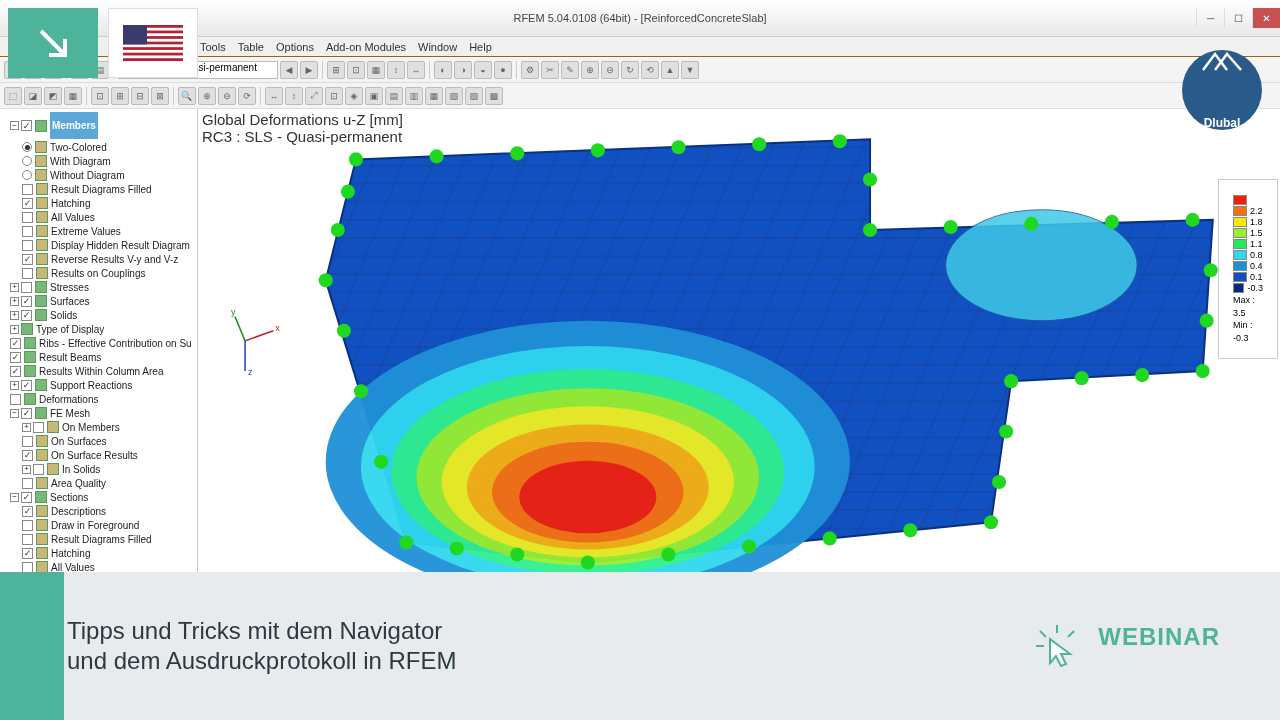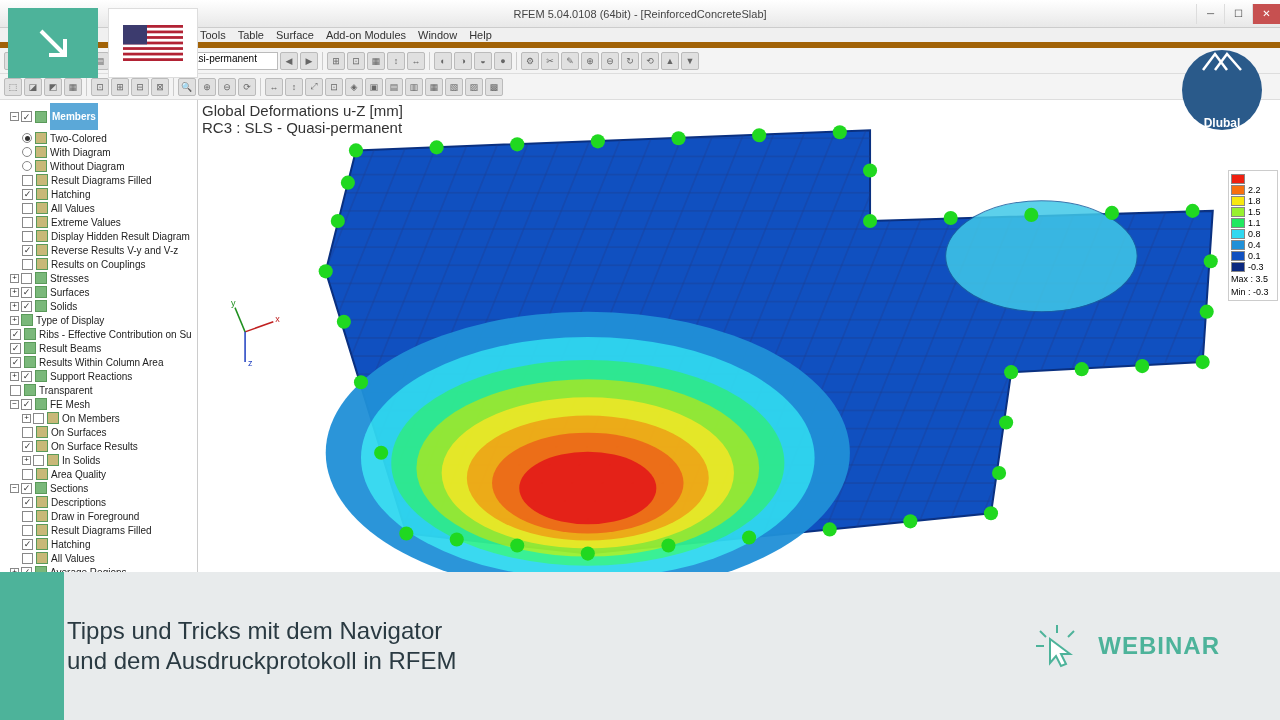--- a/index.html
+++ b/index.html
@@ -1,23 +1,23 @@
 <!DOCTYPE html>
 <html><head>
 <meta charset="utf-8">
 <style>
 *{margin:0;padding:0;box-sizing:border-box;font-family:"Segoe UI",Tahoma,sans-serif}
 body{width:1280px;height:720px;overflow:hidden;position:relative;background:#f5f5f5}
 .app{width:1280px;height:572px;background:#fff;position:relative}
-.titlebar{height:28px;background:linear-gradient(#fff,#e8e8e8);border-bottom:1px solid #ccc;display:flex;align-items:center;font-size:11px;color:#444;position:relative}
+.titlebar{height:37px;background:linear-gradient(#fff,#e8e8e8);border-bottom:1px solid #ccc;display:flex;align-items:center;font-size:11px;color:#444;position:relative}
 .titlebar-text{position:absolute;left:50%;transform:translateX(-50%)}
 .win-btns{position:absolute;right:0;display:flex}
 .win-btn{width:28px;height:20px;display:flex;align-items:center;justify-content:center;font-size:10px;border-left:1px solid #ddd}
 .win-close{background:#c75050;color:#fff}
-.menubar{height:20px;display:flex;align-items:center;padding-left:200px;gap:12px;font-size:11px;color:#333;background:#f0f0f0;border-bottom:6px solid #a16207}
+.menubar{height:20px;display:flex;align-items:center;padding-left:200px;gap:12px;font-size:11px;color:#333;background:#f0f0f0;border-bottom:1px solid #a16207}
 .menubar span{cursor:default}
 .toolbar{height:26px;background:#f4f4f4;border-bottom:1px solid #ddd;display:flex;align-items:center;padding:0 4px;gap:2px}
 .tb-ico{width:18px;height:18px;background:#e0e0e0;border:1px solid #bbb;border-radius:2px;font-size:9px;display:flex;align-items:center;justify-content:center;color:#666}
 .tb-sep{width:1px;height:18px;background:#ccc;margin:0 2px}
 .tb-select{height:18px;font-size:10px;border:1px solid #bbb;padding:0 4px;min-width:160px;background:#fff}
 .content{display:flex;height:504px}
 .navigator{width:198px;background:#fff;border-right:1px solid #ccc;overflow:hidden;font-size:10px;color:#222}
 .nav-header{background:#5ba8d8;color:#fff;padding:2px 4px;font-size:10px;font-weight:bold}
 .tree{padding:2px}
 .tree-item{display:flex;align-items:center;padding:1px 0;white-space:nowrap}
@@ -27,52 +27,52 @@
 .exp{width:9px;height:9px;border:1px solid #888;display:inline-flex;align-items:center;justify-content:center;font-size:8px;margin-right:2px;line-height:1}
 .chk{width:11px;height:11px;border:1px solid #888;margin-right:3px;display:inline-flex;align-items:center;justify-content:center;font-size:9px;background:#fff}
 .chk.on::after{content:"✓";color:#333}
 .rad{width:10px;height:10px;border:1px solid #888;border-radius:50%;margin-right:3px;display:inline-flex;align-items:center;justify-content:center}
 .rad.on::after{content:"";width:5px;height:5px;background:#333;border-radius:50%}
 .ico{width:12px;height:12px;margin-right:3px;background:#7ab87a;border:1px solid #5a9a5a}
 .ico.b{background:#c8b878}
 .viewport{flex:1;position:relative;background:#fff}
 .vp-label{position:absolute;top:2px;left:4px;font-size:15px;color:#333}
 .slab-svg{width:100%;height:100%}
-.legend{position:absolute;right:2px;top:70px;width:50px;background:#fff;border:1px solid #ccc;font-size:9px;padding:2px}
+.legend{position:absolute;right:2px;top:70px;width:60px;background:#fff;border:1px solid #ccc;font-size:9px;padding:14px}
 .legend-row{display:flex;align-items:center;margin:1px 0}
 .legend-sw{width:14px;height:10px;margin-right:3px;border:1px solid #888}
 .legend-stats{font-size:9px;line-height:1.4}
 .overlay-tl{position:absolute;top:8px;left:8px;width:90px;height:70px;background:#4db39a;display:flex;align-items:center;justify-content:center}
 .overlay-tl svg{width:40px;height:40px}
 .overlay-flag{position:absolute;top:8px;left:108px;width:90px;height:70px;background:#fff;border:1px solid #ddd;display:flex;align-items:center;justify-content:center}
 .dlubal-logo{position:absolute;top:50px;right:18px;width:80px;height:80px;border-radius:50%;background:#2a5a8a;display:flex;flex-direction:column;align-items:center;justify-content:space-between;color:#fff;font-size:12px;font-weight:bold}
 .bottom-banner{position:absolute;top:572px;left:0;width:1280px;height:148px;background:#e8ebec;display:flex;align-items:center}
 .bottom-accent{position:absolute;left:0;top:0;width:64px;height:148px;background:#4db39a}
 .banner-title{margin-left:67px;font-size:24px;font-weight:400;color:#2a3a42;line-height:1.25;max-width:700px}
-.banner-right{position:absolute;right:60px;display:flex;align-items:center;gap:18px;color:#4db39a}
+.banner-right{position:absolute;right:60px;display:flex;gap:18px;color:#4db39a}
 .webinar-label{font-size:24px;font-weight:bold;letter-spacing:1px}
 .cursor-ico{width:46px;height:46px}
 </style>
 </head>
 <body>
 
 <div class="app">
   <div class="titlebar">
     <span class="titlebar-text">RFEM 5.04.0108 (64bit) - [ReinforcedConcreteSlab]</span>
     <div class="win-btns">
       <div class="win-btn">─</div>
       <div class="win-btn">☐</div>
       <div class="win-btn win-close">✕</div>
     </div>
   </div>
 
   <div class="menubar">
     <span>Tools</span>
     <span>Table</span>
-    <span>Surface</span>
+    <span>Options</span>
     <span>Add-on Modules</span>
     <span>Window</span>
     <span>Help</span>
   </div>
 
   <div class="toolbar">
     <div class="tb-ico">□</div>
     <div class="tb-ico">▦</div>
     <div class="tb-ico">◈</div>
     <div class="tb-sep"></div>
@@ -234,21 +234,21 @@
           </div>
         <div class="tree-item l1">
             <span class="exp">+</span>
             <span class="chk on"></span>
             <span class="ico"></span>
             <span>Support Reactions</span>
           </div>
         <div class="tree-item l1">
             <span class="chk"></span>
             <span class="ico"></span>
-            <span>Transparent</span>
+            <span>Deformations</span>
           </div>
         <div class="tree-item l1">
             <span class="exp">−</span>
             <span class="chk on"></span>
             <span class="ico"></span>
             <span>FE Mesh</span>
           </div>
         <div class="tree-item l2">
             <span class="exp">+</span>
             <span class="chk"></span>

